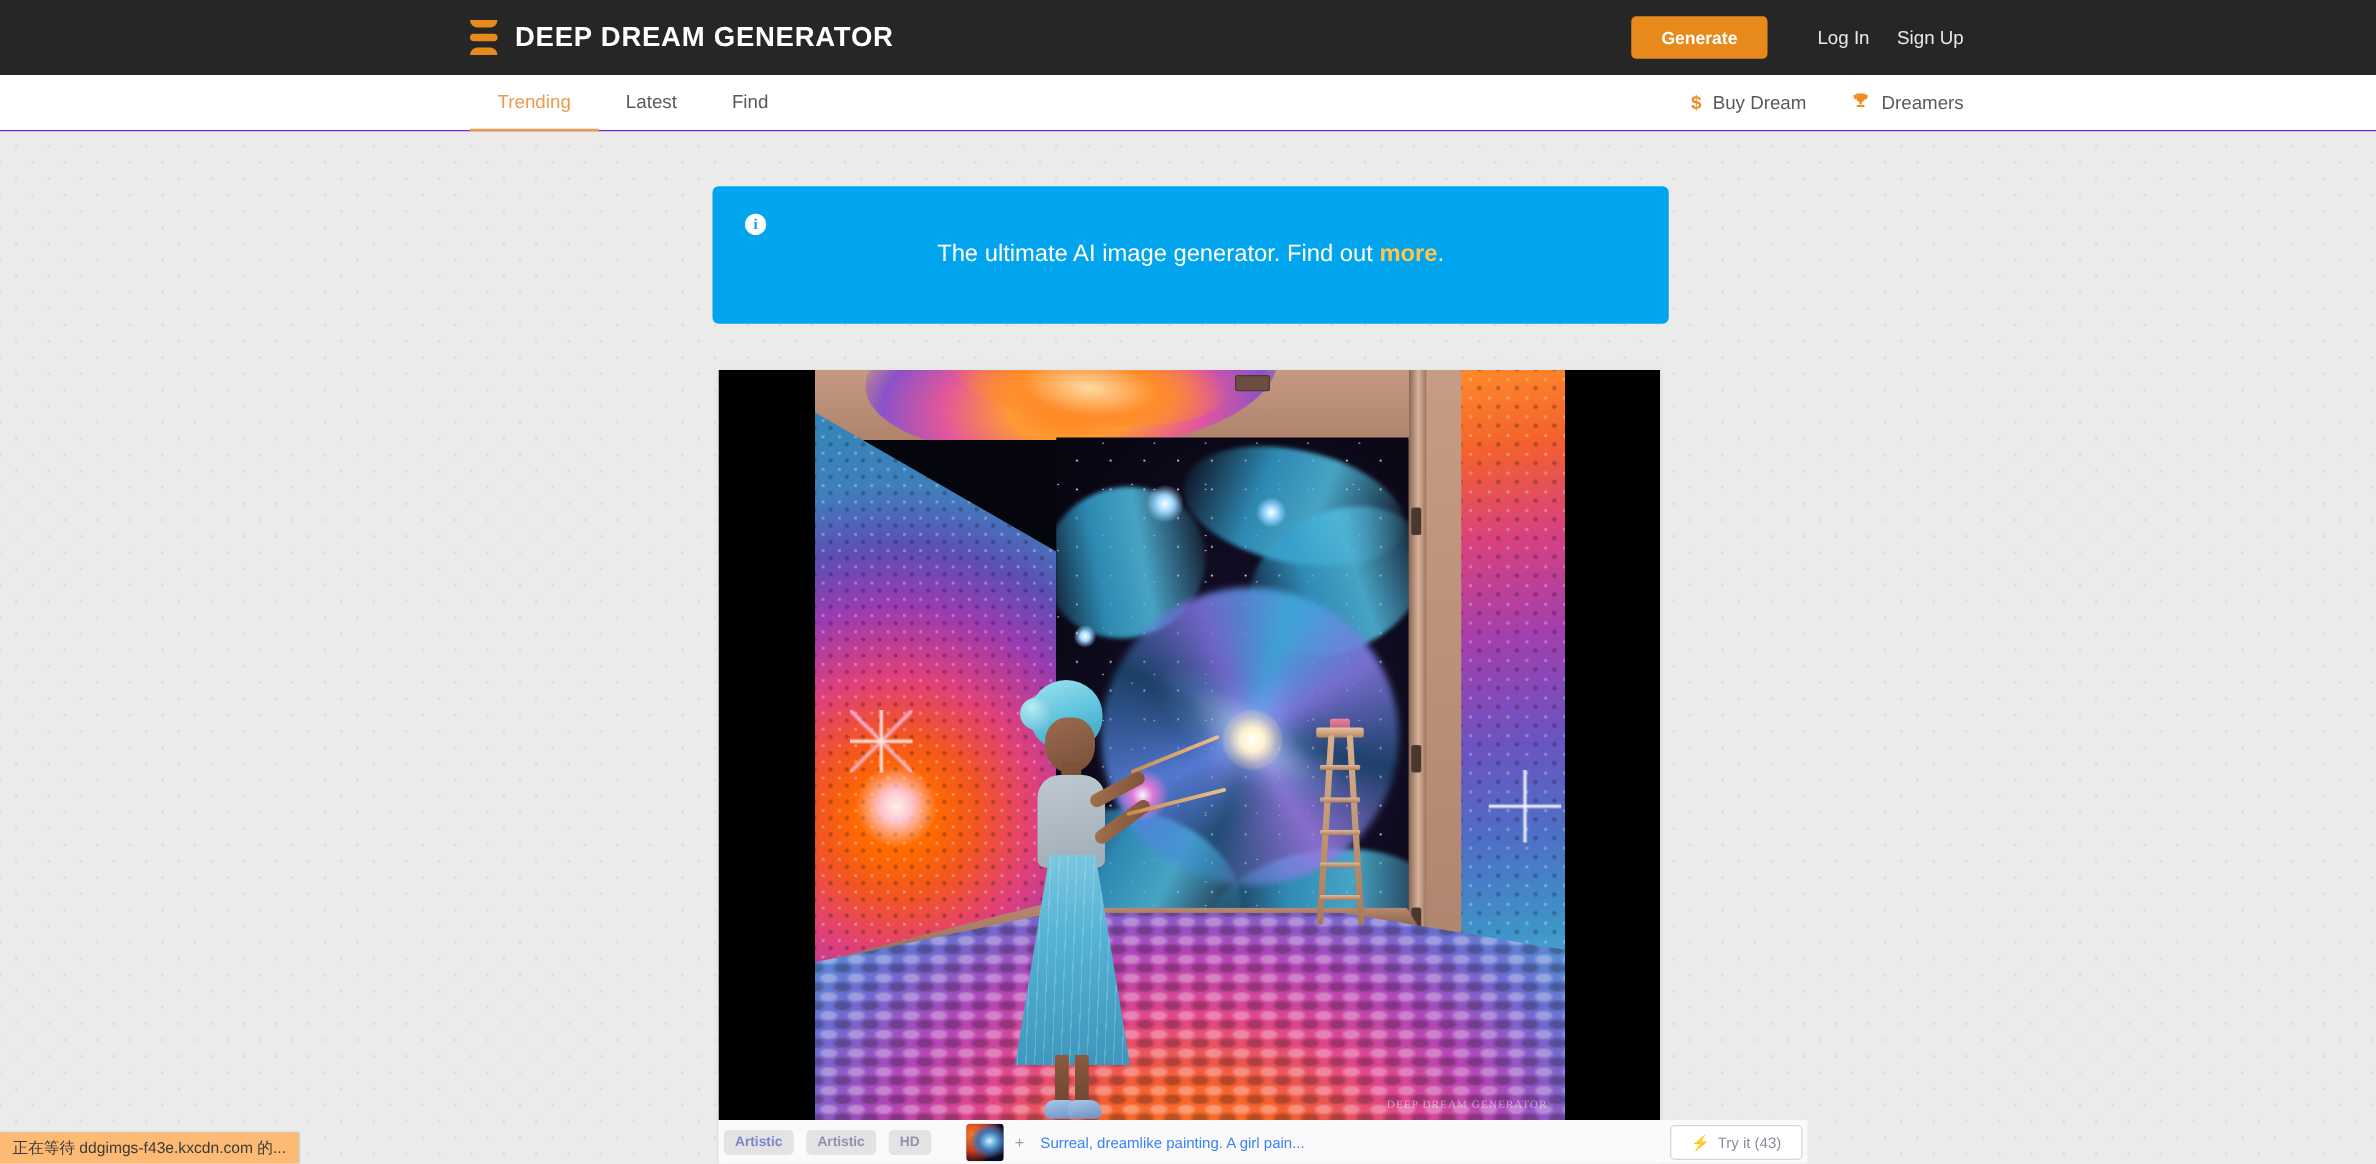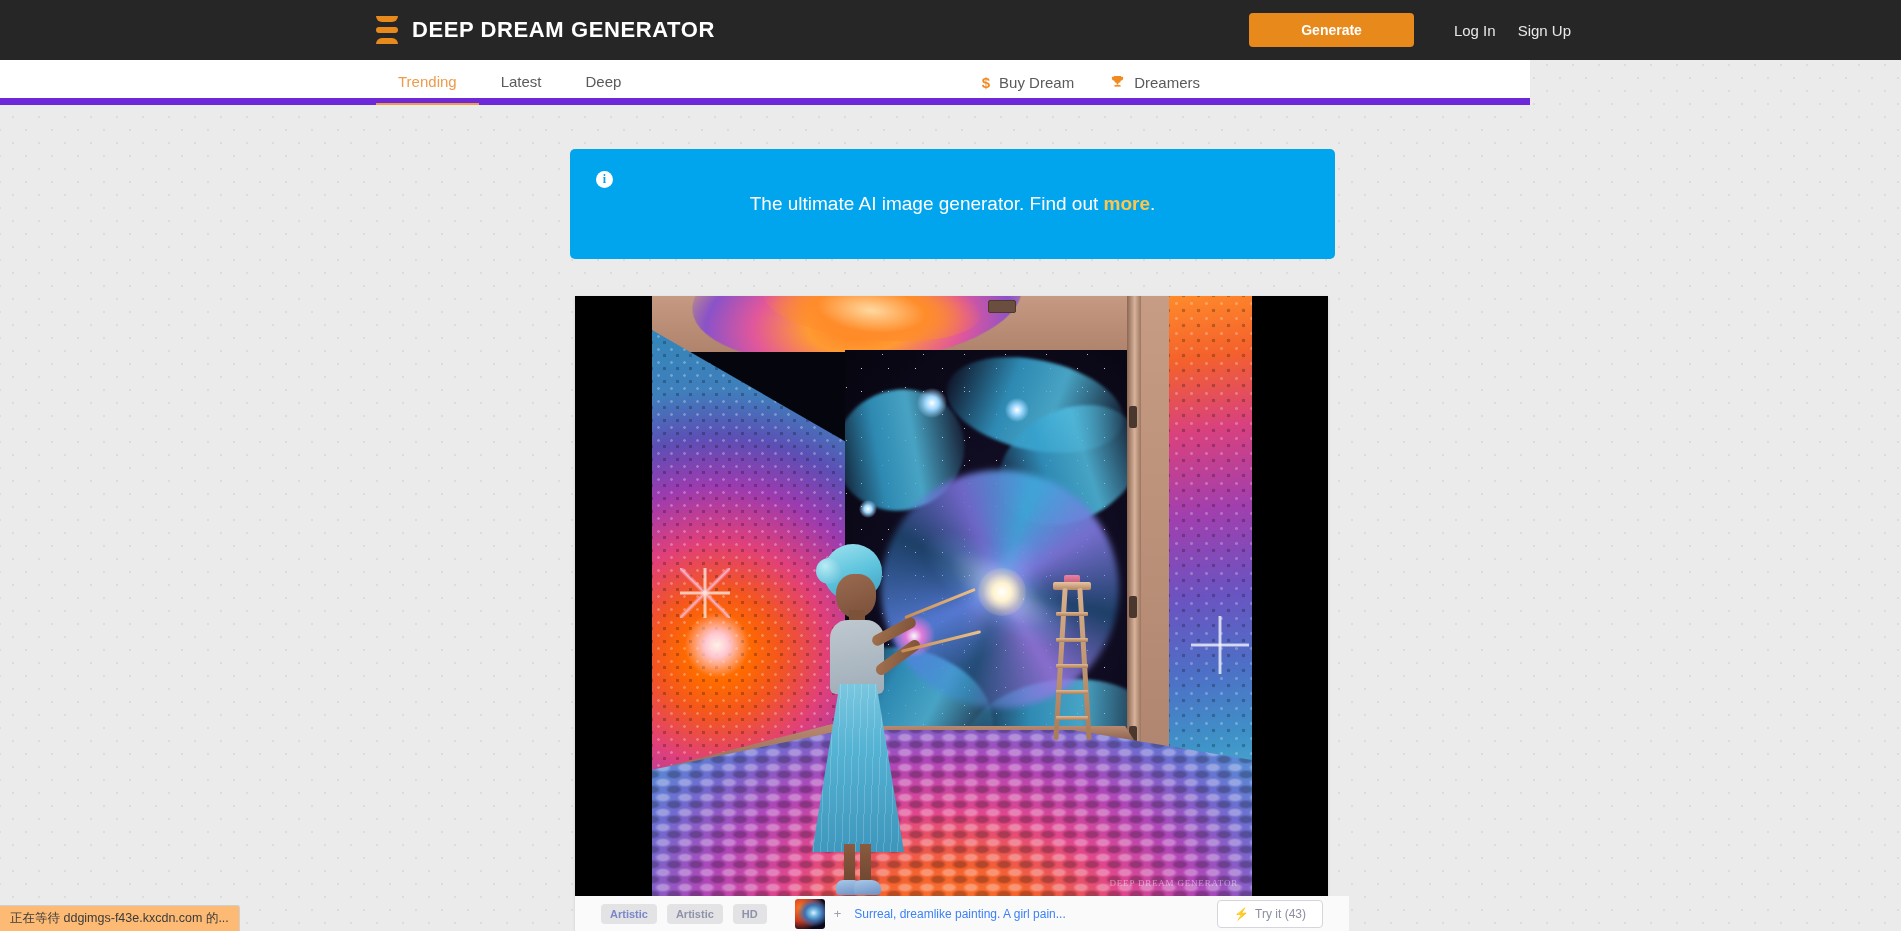--- a/index.html
+++ b/index.html
@@ -48,34 +48,34 @@
   }
   .header-right {
     position: absolute; right: 330px; top: 50%;
     transform: translateY(-50%);
     display: flex; align-items: center; gap: 0;
   }
   .btn-generate {
     background: #e8891c; color: #ffffff;
     font-size: 14px; font-weight: bold;
     border: none; border-radius: 4px;
-    padding: 9px 52px; cursor: pointer;
+    padding: 9px 24px; cursor: pointer;
     font-family: "Liberation Sans", sans-serif;
   }
   .auth-links { display: flex; align-items: center; gap: 22px; margin-left: 40px; }
   .auth-links a {
     color: #e8e8e8; font-size: 15px; text-decoration: none; cursor: pointer;
   }
 
   
   .subnav {
     position: absolute; top: 60px; left: 0;
-    width: 1530px; height: 45px;
+    width: 1901px; height: 45px;
     background: #ffffff;
-    border-bottom: 7px solid #6d28d9;
+    border-bottom: 1px solid #6d28d9;
   }
   .subnav-left {
     position: absolute; left: 376px; top: 0;
     height: 45px; display: flex; align-items: stretch;
   }
   .nav-tab {
     display: flex; align-items: center;
     padding: 0 22px; font-size: 15px;
     color: #5a5a5a; text-decoration: none; cursor: pointer;
     border-bottom: 2px solid transparent;
@@ -422,24 +422,24 @@
   }
   .watermark {
     position: absolute; right: 14px; bottom: 8px;
     color: rgba(255,255,255,0.45); font-size: 9px;
     letter-spacing: 0.8px; font-family: "Liberation Serif", serif;
   }
 
   
   .card-footer {
     position: absolute; left: 0; top: 600px;
-    width: 774px; height: 35px;
+    width: 871px; height: 35px;
     background: #fafafa;
     display: flex; align-items: center;
-    padding: 0 26px; gap: 10px;
+    padding: 0 4px; gap: 10px;
   }
   .tag {
     background: #e3e3e6; color: #8f93a8;
     font-size: 11px; font-weight: bold;
     padding: 4px 9px; border-radius: 4px; cursor: pointer;
     white-space: nowrap;
   }
   .tag.blue { color: #7b86c9; }
   .footer-center { display: flex; align-items: center; gap: 9px; flex: 1; margin-left: 18px; }
   .thumb {
@@ -493,21 +493,21 @@
       <a href="#">Log In</a>
       <a href="#">Sign Up</a>
     </div>
   </div>
 </div>
 
 <div class="subnav">
   <div class="subnav-left">
     <a href="#" class="nav-tab active">Trending</a>
     <a href="#" class="nav-tab">Latest</a>
-    <a href="#" class="nav-tab">Deep</a>
+    <a href="#" class="nav-tab">Find</a>
   </div>
   <div class="subnav-right">
     <a href="#" class="nav-link2">
       <span class="ico-orange">$</span>
       <span>Buy Dream</span>
     </a>
     <a href="#" class="nav-link2">
       <span class="ico-orange">
         <svg width="15" height="14" viewBox="0 0 16 16" aria-hidden="true">
           <path d="M4 1h8v4a4 4 0 0 1-8 0V1z" fill="#f08b22"></path>

